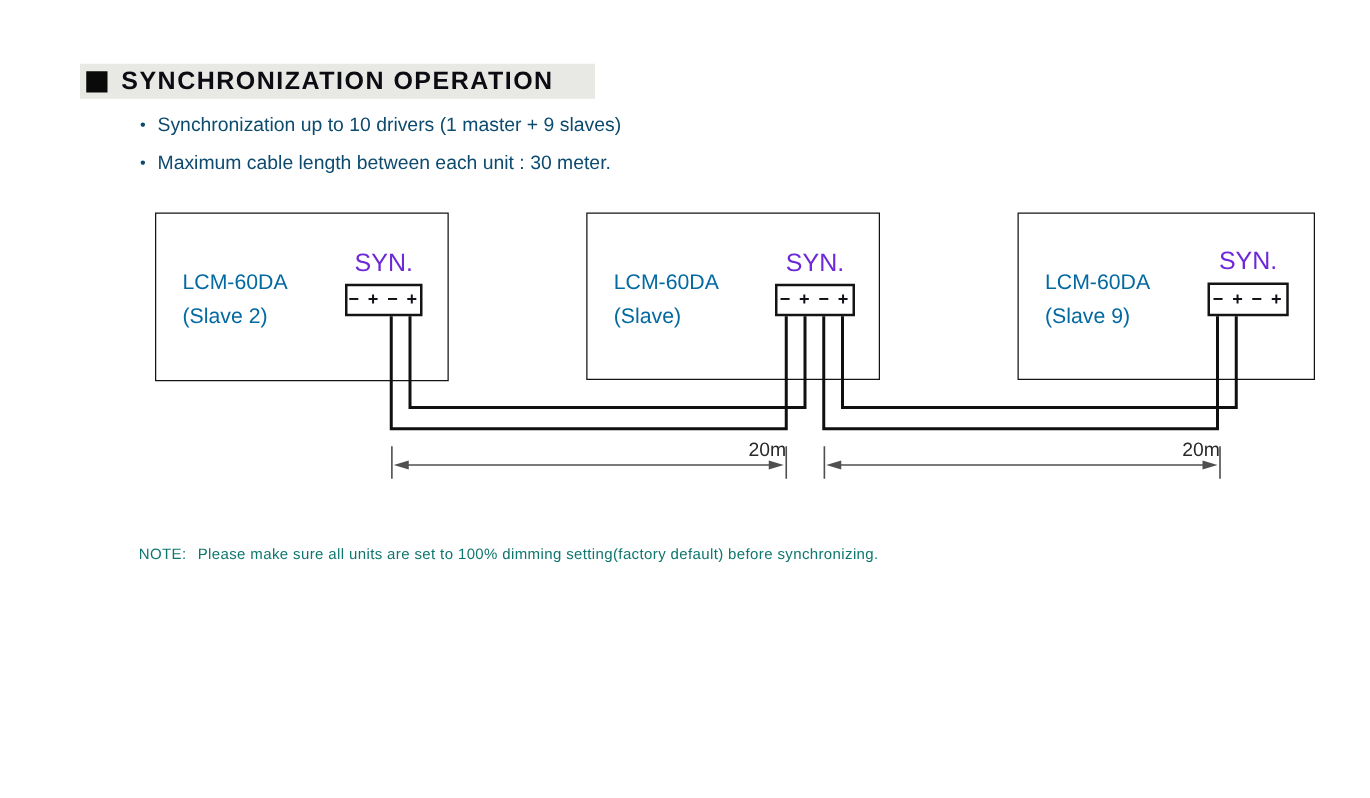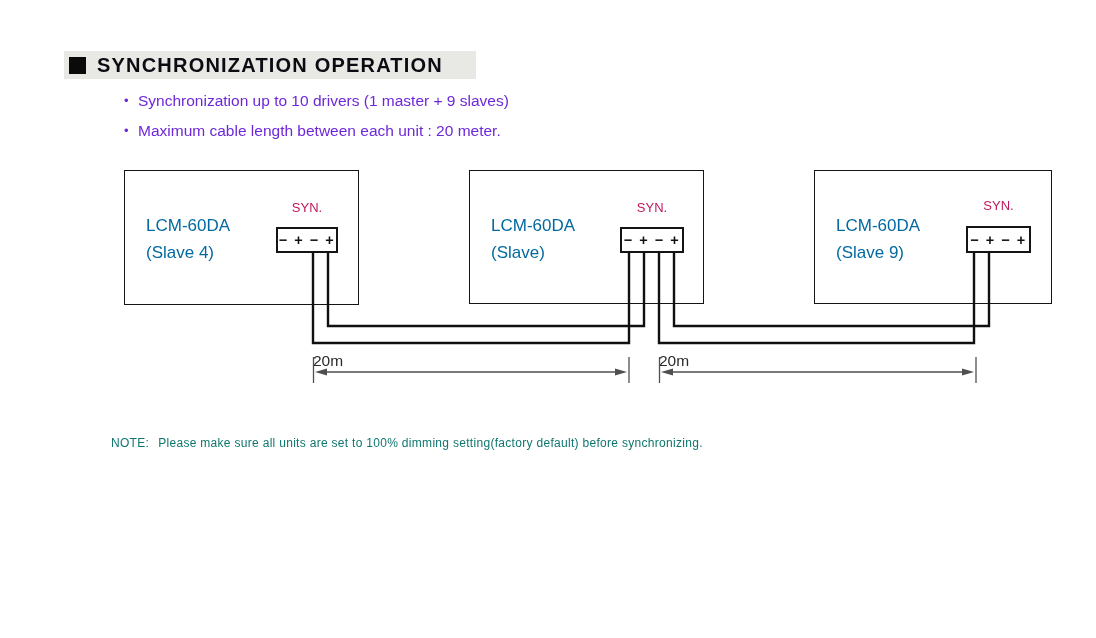--- a/index.html
+++ b/index.html
@@ -12,38 +12,38 @@
   
   .header-bar{
     position:absolute;left:28px;top:51px;width:412px;height:28px;
     background:#e8e8e5;display:flex;align-items:center;
   }
   .section-square{width:17px;height:17px;background:#0a0a0a;margin:0 11px 0 5px;flex:none;}
   .section-title{
     font-size:20px;font-weight:bold;letter-spacing:1.2px;color:#0b0b12;white-space:nowrap;
   }
   
-  .bullet-row{position:absolute;left:88px;font-size:15.5px;color:#6d28d9;white-space:nowrap;}
+  .bullet-row{position:absolute;left:76px;font-size:15.5px;color:#0c4a6e;white-space:nowrap;}
   .bullet-row .marker{display:inline-block;width:14px;font-size:13px;vertical-align:1px;}
   
   .unit-box{position:absolute;border:1.5px solid #141414;background:#fff;box-sizing:border-box;}
   .unit-label{position:absolute;font-size:17px;line-height:27px;color:#0369a1;white-space:nowrap;}
-  .syn-label{position:absolute;font-size:13px;color:#be185d;text-align:center;}
+  .syn-label{position:absolute;font-size:20px;color:#6d28d9;text-align:center;}
   .terminal-strip{
     position:absolute;border:2px solid #141414;background:#fff;box-sizing:border-box;
     display:flex;align-items:center;justify-content:center;
     font-size:14.5px;font-weight:bold;letter-spacing:1.5px;color:#101016;white-space:nowrap;
   }
   
   #wiring{position:absolute;left:0;top:0;z-index:5;}
   .wire{fill:none;stroke:#101010;stroke-width:2.4;}
   .dim{stroke:#4f4f4f;stroke-width:1.3;}
   .dim-arrow{fill:#4f4f4f;stroke:none;}
   
-  .dim-label{position:absolute;top:352px;font-size:15.5px;color:#2a2a2a;text-align:left;}
+  .dim-label{position:absolute;top:352px;font-size:15.5px;color:#2a2a2a;text-align:right;}
   
   .note-row{
     position:absolute;left:75px;top:436px;width:1000px;
     font-size:12px;letter-spacing:0.3px;color:#0f766e;white-space:nowrap;
   }
   .note-prefix{margin-right:9px;}
 </style>
 </head>
 <body>
 
@@ -51,30 +51,30 @@
 
   <div class="header-bar">
     <div class="section-square"></div>
     <div class="section-title">SYNCHRONIZATION OPERATION</div>
   </div>
 
   <div class="bullet-row" style="top:92px;">
     <span class="marker">•</span><span>Synchronization up to 10 drivers (1 master + 9 slaves)</span>
   </div>
   <div class="bullet-row" style="top:122px;">
-    <span class="marker">•</span><span>Maximum cable length between each unit : 20 meter.</span>
+    <span class="marker">•</span><span>Maximum cable length between each unit : 30 meter.</span>
   </div>
 
   <div class="unit-box" style="left:88px;top:170px;width:235px;height:135px;"></div>
   <div class="unit-box" style="left:433px;top:170px;width:235px;height:134px;"></div>
   <div class="unit-box" style="left:778px;top:170px;width:238px;height:134px;"></div>
 
   <div class="unit-label" style="left:110px;top:212px;">
     <div>LCM-60DA</div>
-    <div>(Slave 4)</div>
+    <div>(Slave 2)</div>
   </div>
   <div class="unit-label" style="left:455px;top:212px;">
     <div>LCM-60DA</div>
     <div>(Slave)</div>
   </div>
   <div class="unit-label" style="left:800px;top:212px;">
     <div>LCM-60DA</div>
     <div>(Slave 9)</div>
   </div>
 

